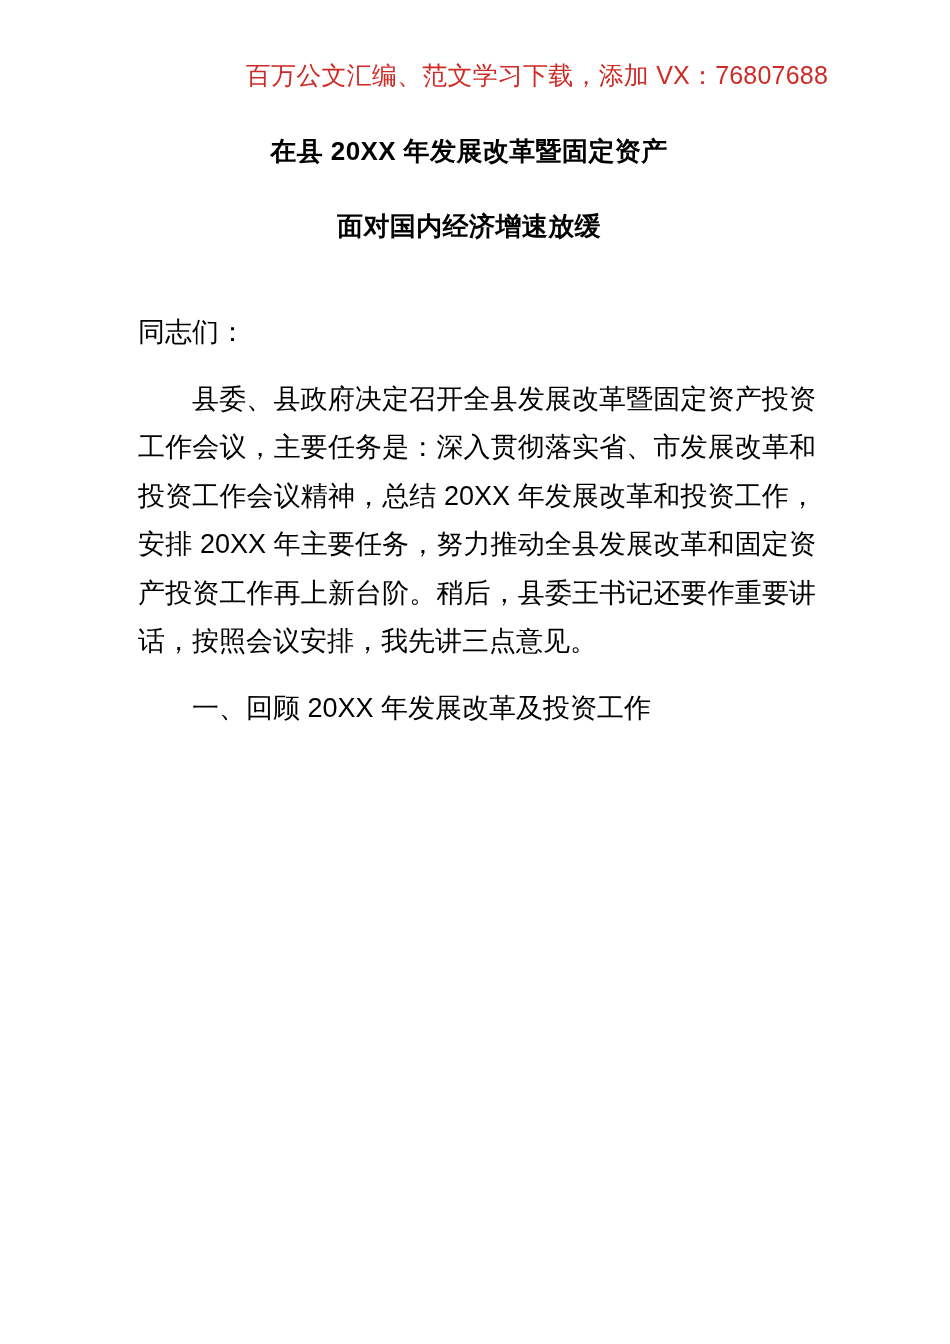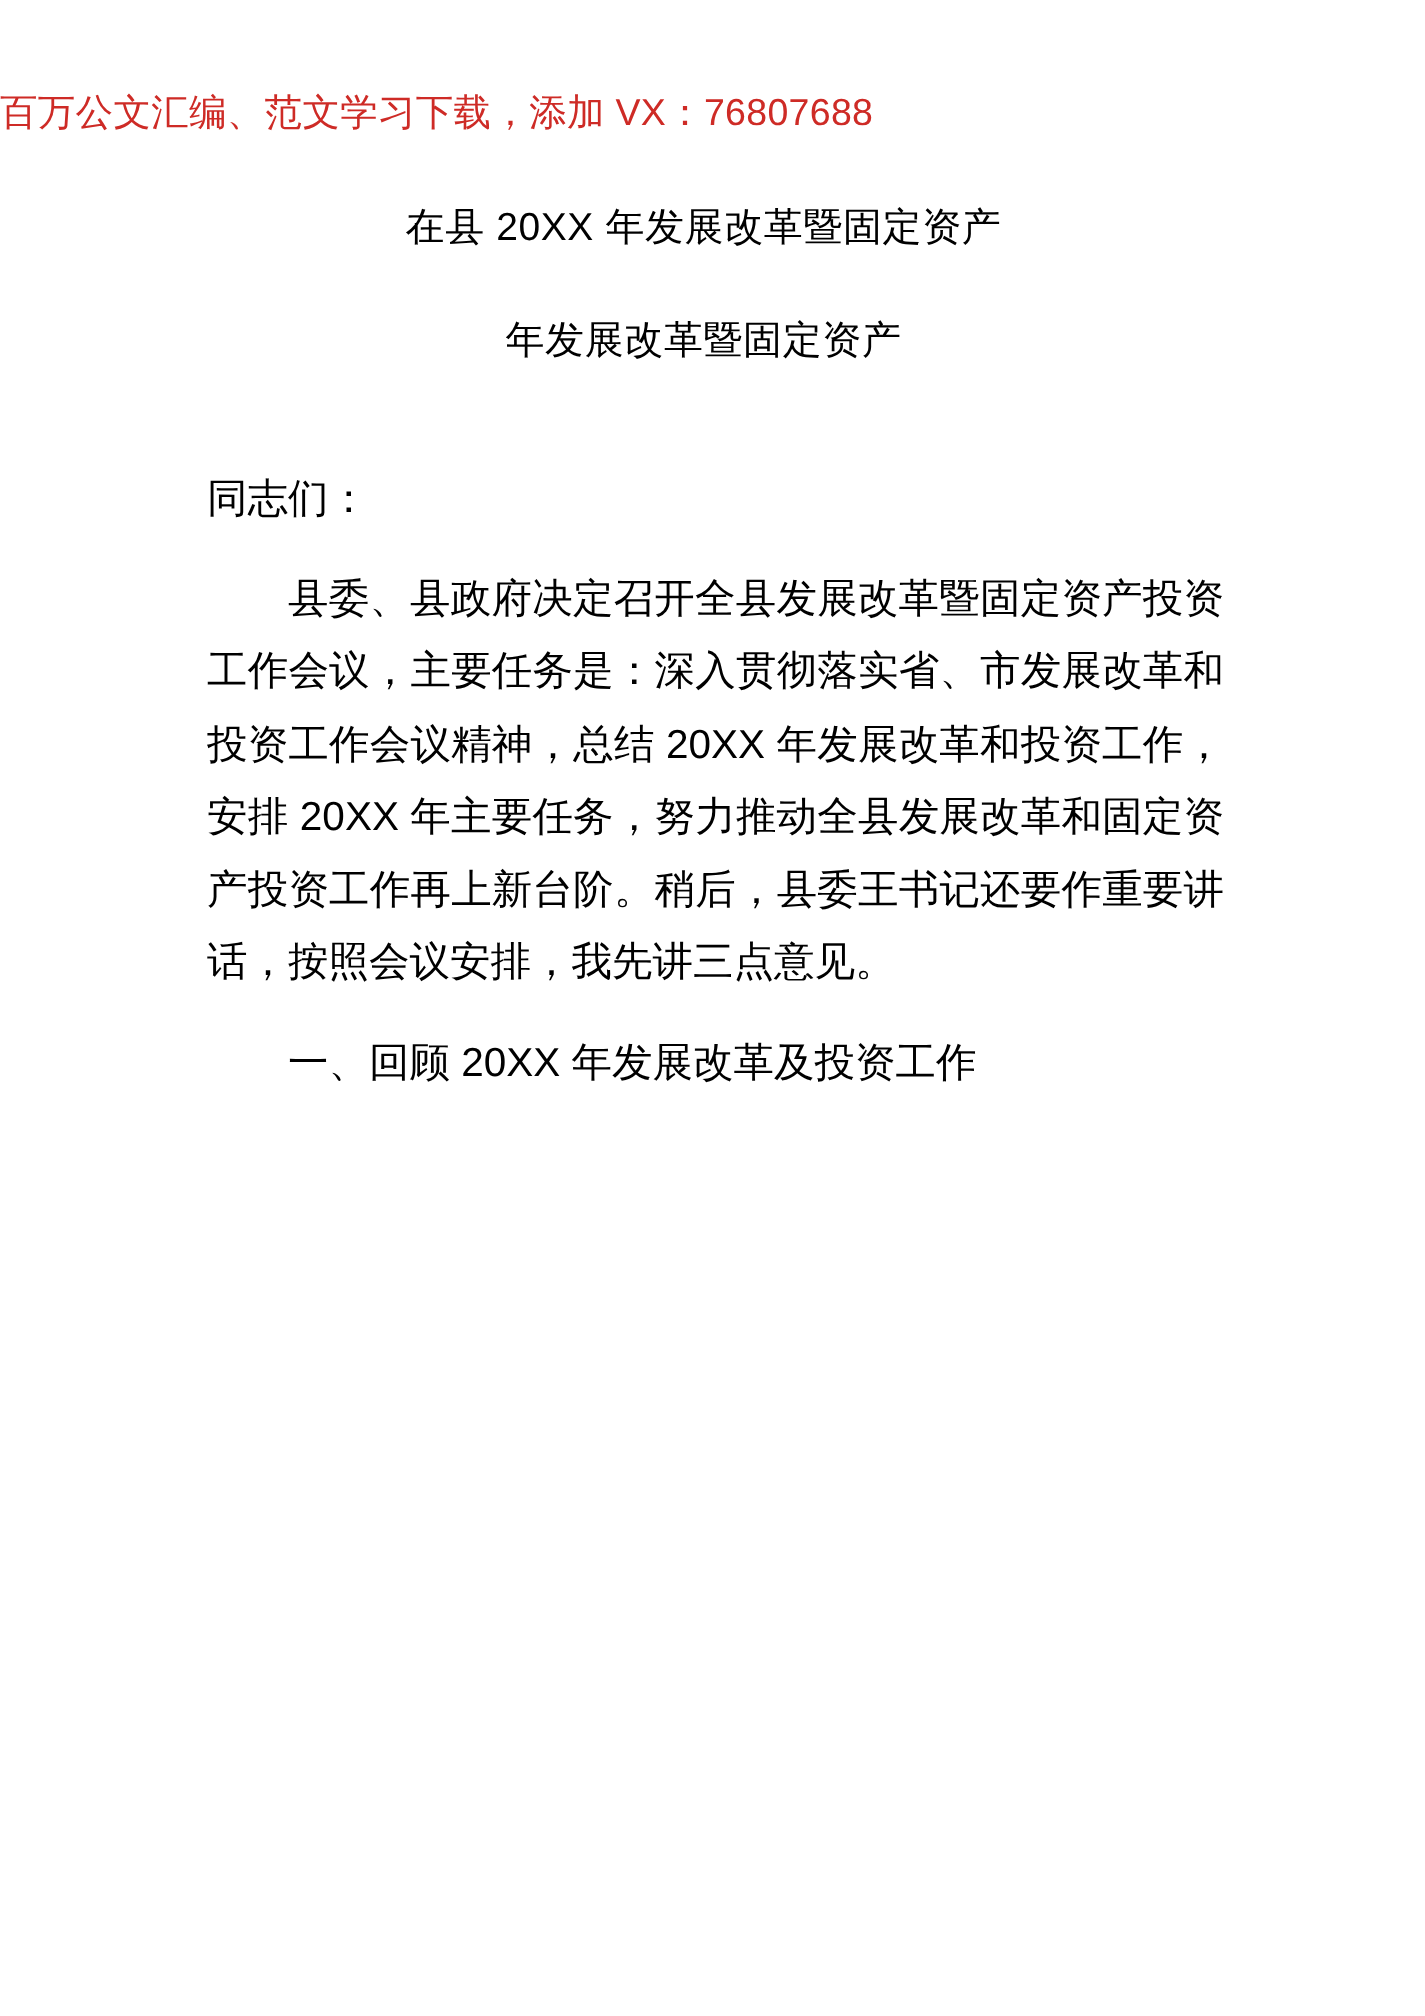--- a/index.html
+++ b/index.html
@@ -21,36 +21,36 @@
     overflow: hidden;
     box-sizing: border-box;
   }
 
   
   .promo-header {
     position: absolute;
     top: 58px;
     left: 0;
     width: 828px;
-    text-align: left;
+    text-align: right;
     color: #CE2B26;
     font-size: 25px;
     line-height: 34px;
     letter-spacing: 0.2px;
     white-space: nowrap;
     font-family: "Liberation Sans", "DejaVu Sans", sans-serif;
   }
 
   
   .doc-title {
     position: absolute;
     left: 0;
     width: 938px;
     text-align: center;
-    font-weight: normal;
+    font-weight: bold;
     font-size: 26px;
     line-height: 34px;
     color: #000000;
     letter-spacing: 0.4px;
     white-space: nowrap;
   }
   .doc-title.line1 { top: 134px; }
   .doc-title.line2 { top: 209px; }
 
   
@@ -89,21 +89,21 @@
 </style>
 </head>
 <body>
 
 <div class="page">
 
   <div class="promo-header">百万公文汇编、范文学习下载，添加 VX：76807688</div>
 
   <div class="doc-title line1">在县 20XX 年发展改革暨固定资产</div>
 
-  <div class="doc-title line2">年发展改革暨固定资产</div>
+  <div class="doc-title line2">面对国内经济增速放缓</div>
 
   <div class="body-block">
 
     <p class="para salutation">同志们：</p>
 
     <p class="para indent gap-top">县委、县政府决定召开全县发展改革暨固定资产投资工作会议，主要任务是：深入贯彻落实省、市发展改革和投资工作会议精神，总结 20XX 年发展改革和投资工作，安排 20XX 年主要任务，努力推动全县发展改革和固定资产投资工作再上新台阶。稍后，县委王书记还要作重要讲话，按照会议安排，我先讲三点意见。</p>
 
     <p class="para indent gap-top">一、回顾 20XX 年发展改革及投资工作</p>
 
 

